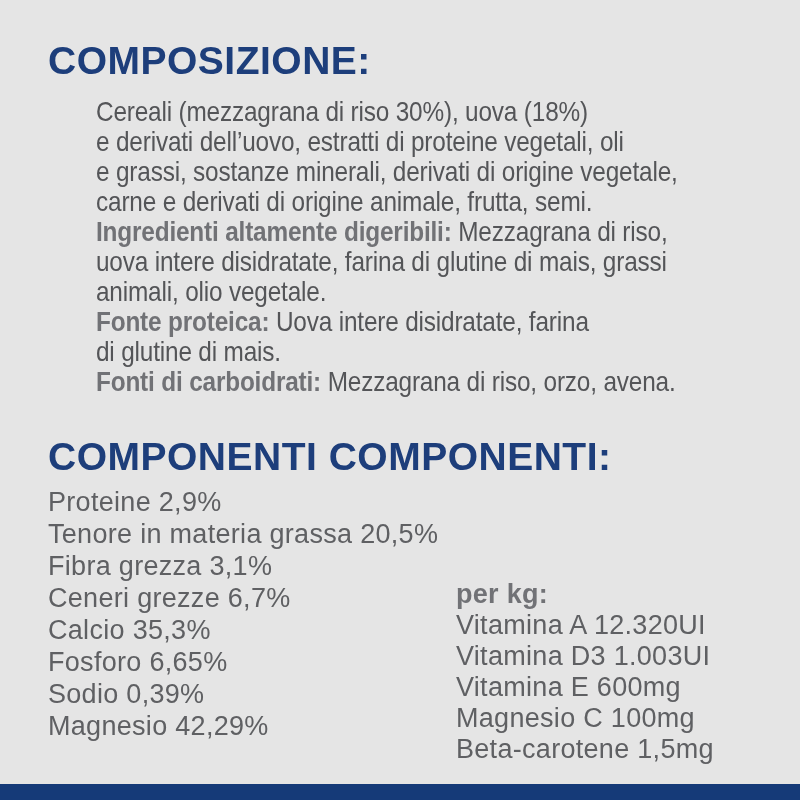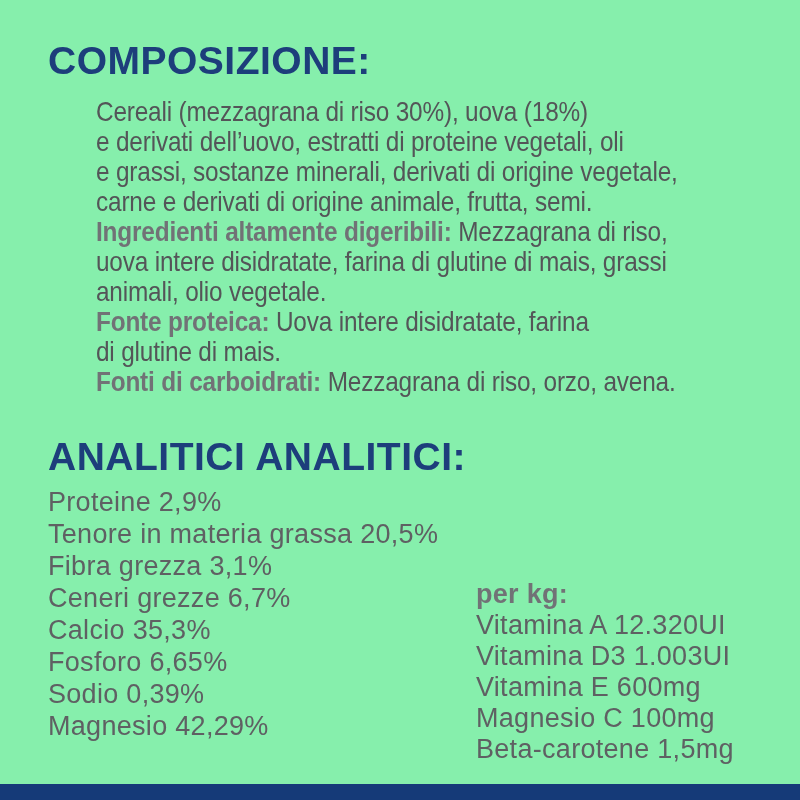--- a/index.html
+++ b/index.html
@@ -8,21 +8,21 @@
     width: 800px;
     height: 800px;
     background: #ffffff;
     font-family: "Liberation Sans", sans-serif;
     overflow: hidden;
   }
   #label-root {
     position: absolute;
     left: 0; top: 0;
     width: 800px; height: 800px;
-    background: #86efac;
+    background: #e5e5e5;
   }
   .section-heading {
     position: absolute;
     left: 48px;
     margin: 0;
     font-weight: bold;
     font-size: 39px;
     line-height: 42px;
     letter-spacing: 0.5px;
     color: var(--navy, #1d3e7b);
@@ -61,21 +61,21 @@
   .analytic-line {
     font-size: 27px;
     line-height: 32px;
     height: 32px;
     color: #5f6063;
     letter-spacing: 0.3px;
     white-space: nowrap;
   }
   #per-kg-column {
     position: absolute;
-    left: 476px;
+    left: 456px;
     top: 579px;
   }
   .perkg-line {
     font-size: 27px;
     line-height: 31px;
     height: 31px;
     color: #5f6063;
     letter-spacing: 0.3px;
     white-space: nowrap;
   }
@@ -105,21 +105,21 @@
       <div class="comp-line"><span>e grassi, sostanze minerali, derivati di origine vegetale,</span></div>
       <div class="comp-line"><span>carne e derivati di origine animale, frutta, semi.</span></div>
       <div class="comp-line"><span class="lead-in">Ingredienti altamente digeribili:</span><span> Mezzagrana di riso,</span></div>
       <div class="comp-line"><span>uova intere disidratate, farina di glutine di mais, grassi</span></div>
       <div class="comp-line"><span>animali, olio vegetale.</span></div>
       <div class="comp-line"><span class="lead-in">Fonte proteica:</span><span> Uova intere disidratate, farina</span></div>
       <div class="comp-line"><span>di glutine di mais.</span></div>
       <div class="comp-line"><span class="lead-in">Fonti di carboidrati:</span><span> Mezzagrana di riso, orzo, avena.</span></div>
     </div>
 
-  <h1 id="analytical-heading" class="section-heading">ANALITICI ANALITICI:</h1>
+  <h1 id="analytical-heading" class="section-heading">COMPONENTI COMPONENTI:</h1>
 
   <div id="analytical-left">
       <div class="analytic-line">Proteine 2,9%</div>
       <div class="analytic-line">Tenore in materia grassa 20,5%</div>
       <div class="analytic-line">Fibra grezza 3,1%</div>
       <div class="analytic-line">Ceneri grezze 6,7%</div>
       <div class="analytic-line">Calcio 35,3%</div>
       <div class="analytic-line">Fosforo 6,65%</div>
       <div class="analytic-line">Sodio 0,39%</div>
       <div class="analytic-line">Magnesio 42,29%</div>

